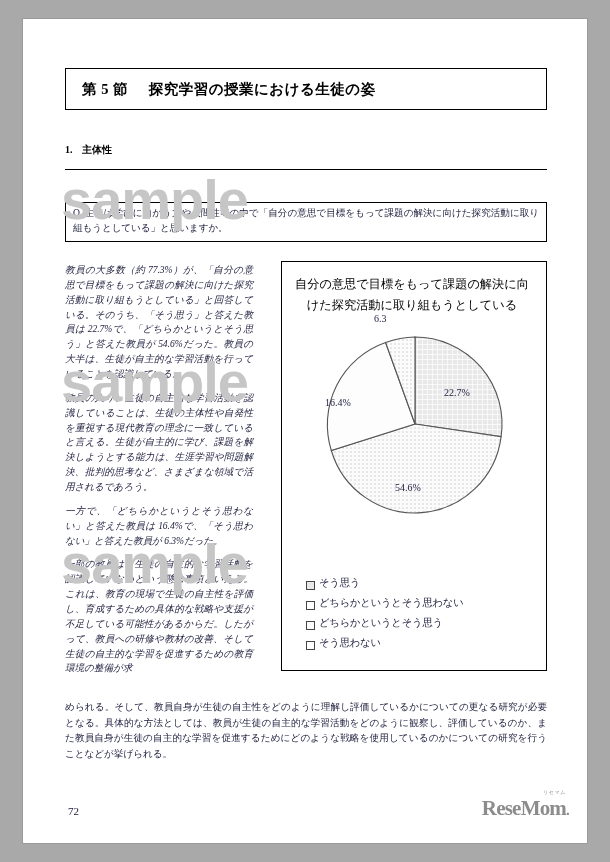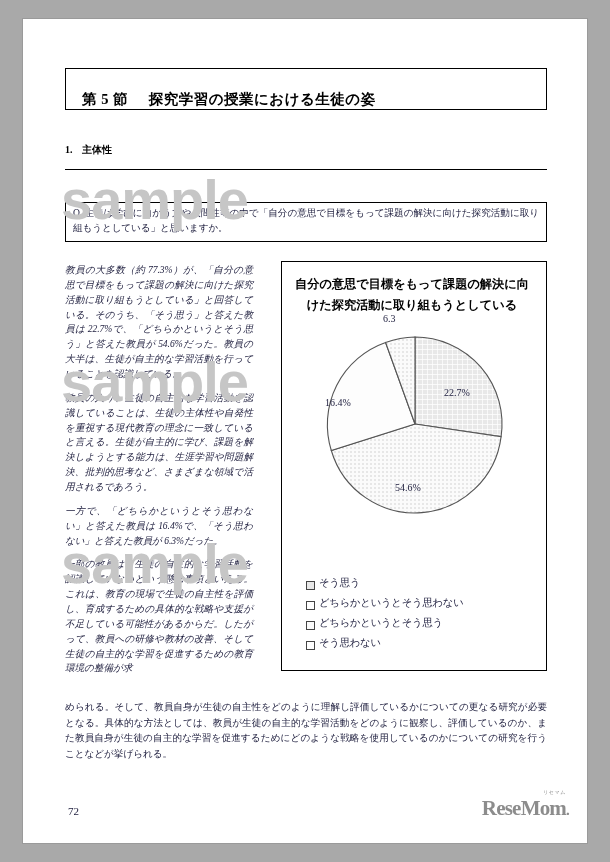--- a/index.html
+++ b/index.html
@@ -16,21 +16,21 @@
     background: #ffffff;
     border: 1px solid #9a9a9a;
     overflow: hidden;
   }
   
   .section-box {
     position: absolute;
     left: 42px; top: 49px;
     width: 482px; height: 42px;
     border: 1.5px solid #000;
-    display: flex; align-items: flex-end;
+    display: flex; align-items: center;
   }
   .section-box .title {
     font-size: 14.5px;
     font-weight: bold;
     letter-spacing: 0.5px;
     padding-left: 16px;
     color: #000;
   }
   .subsection {
     position: absolute;
@@ -93,21 +93,21 @@
     position: absolute;
     left: 258px; top: 242px;
     width: 266px; height: 410px;
     border: 1.6px solid #000;
     background: #fff;
   }
   .chart-title {
     margin: 12px 16px 0 12px;
     font-size: 12.2px;
     line-height: 1.75;
-    font-weight: bold;
+    font-weight: normal;
     text-align: center;
     color: #000;
   }
   .pie-wrap {
     position: relative;
     width: 266px; height: 210px;
     margin-top: 2px;
   }
   .pie-svg { position: absolute; left: 0; top: 0; }
   .slice-label {
@@ -238,21 +238,21 @@
         <path d="M133 105 L219.1 117.6 A87 87 0 0 1 49.3 131.5 Z" fill="url(#pat-dots)" stroke="#555" stroke-width="1.1"></path>
 
         <path d="M133 105 L49.3 131.5 A87 87 0 0 1 103.6 23.5 Z" fill="url(#pat-plain)" stroke="#555" stroke-width="1.1"></path>
 
         <path d="M133 105 L103.6 23.5 A87 87 0 0 1 133 18 Z" fill="url(#pat-dots)" stroke="#555" stroke-width="1.1"></path>
       </svg>
 
       <span class="slice-label" style="left:162px; top:68px;font-family:Liberation Serif, serif;">22.7%</span>
       <span class="slice-label" style="left:113px; top:163px;">54.6%</span>
       <span class="slice-label" style="left:43px; top:78px;">16.4%</span>
-      <span class="slice-label" style="left:92px; top:-6px;margin-left:9px;">6.3</span>
+      <span class="slice-label" style="left:92px; top:-6px;">6.3</span>
     </div>
 
     <div class="legend">
       <div class="legend-row">
         <span class="swatch" style="background:#e8e8e8;"></span>
         <span class="legend-label">そう思う</span>
       </div>
       <div class="legend-row">
         <span class="swatch" style="background:#ffffff;"></span>
         <span class="legend-label">どちらかというとそう思わない</span>

